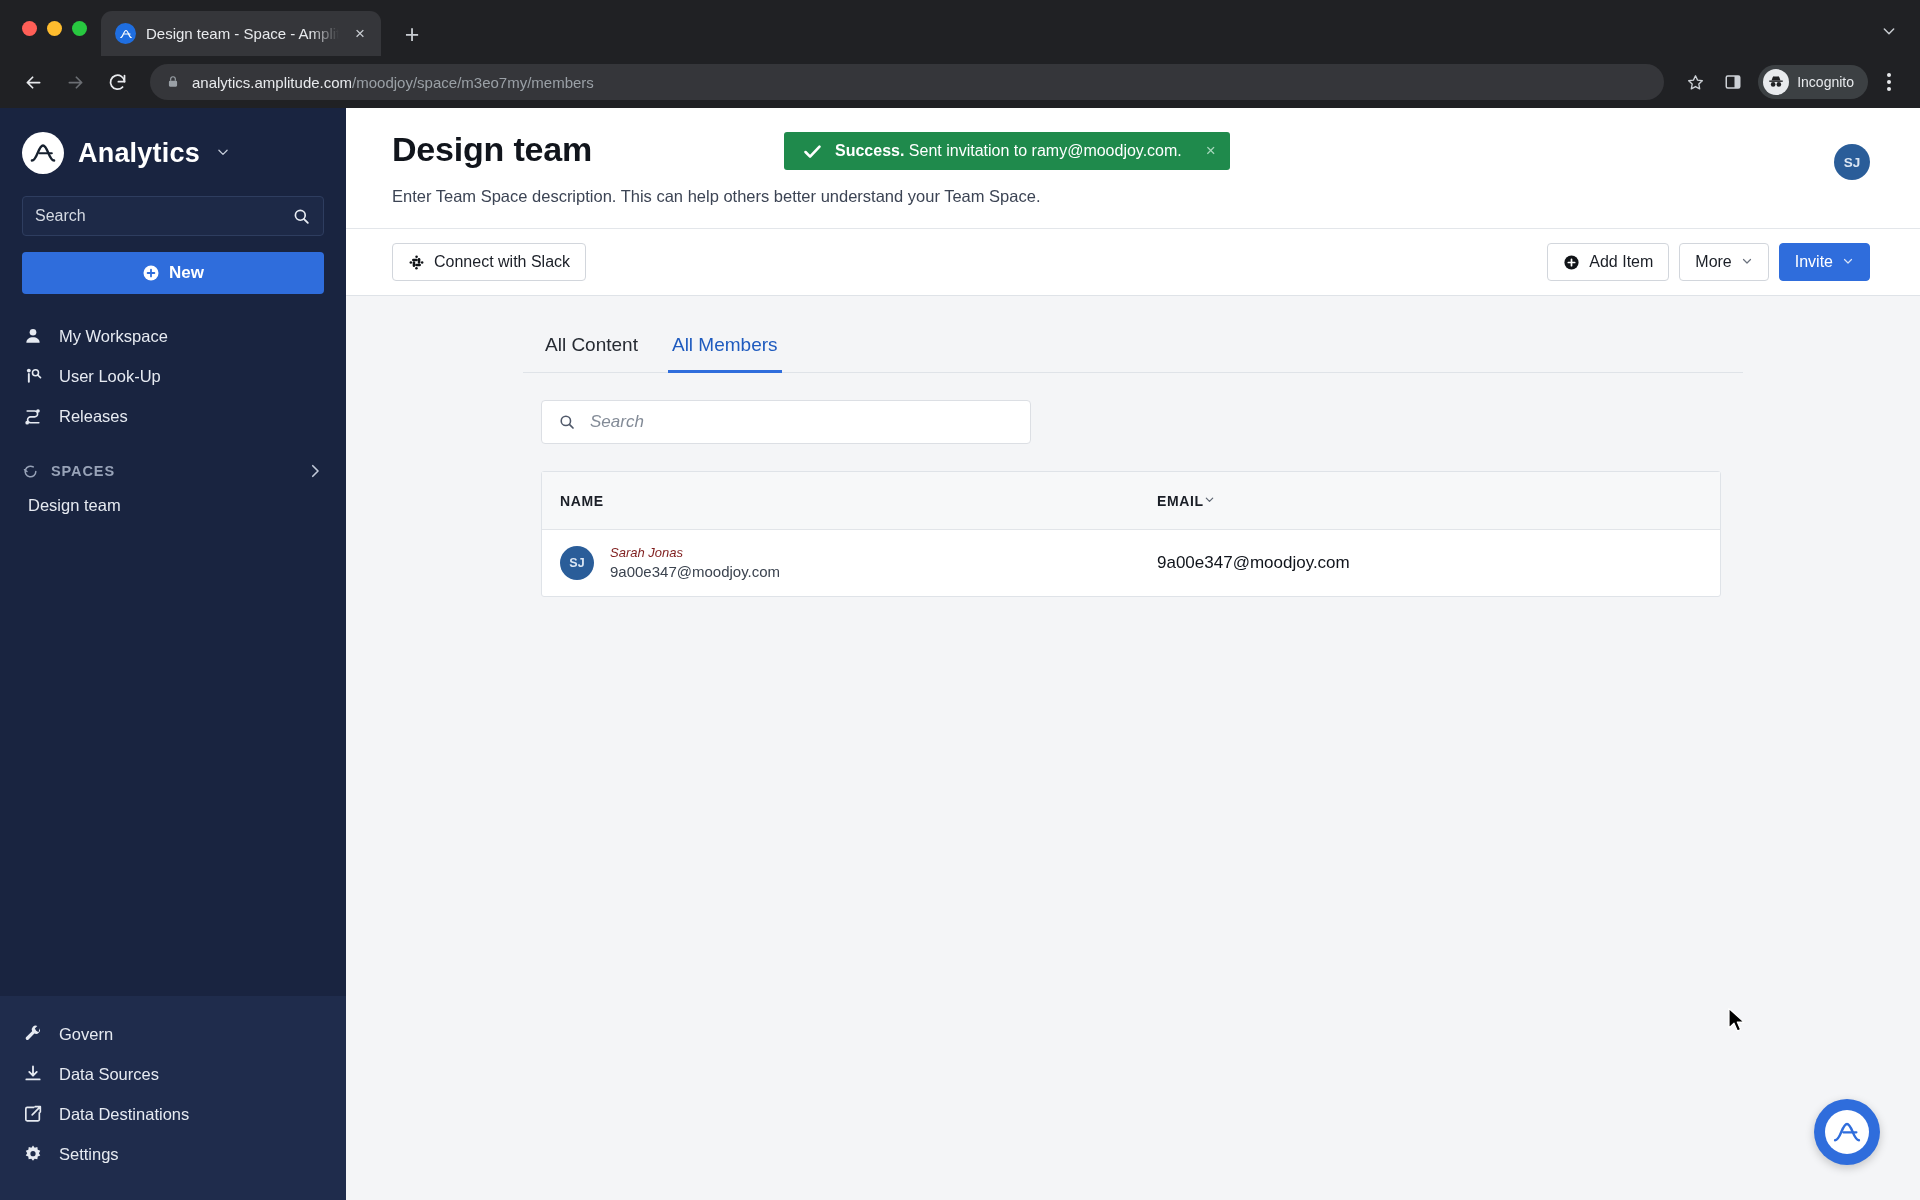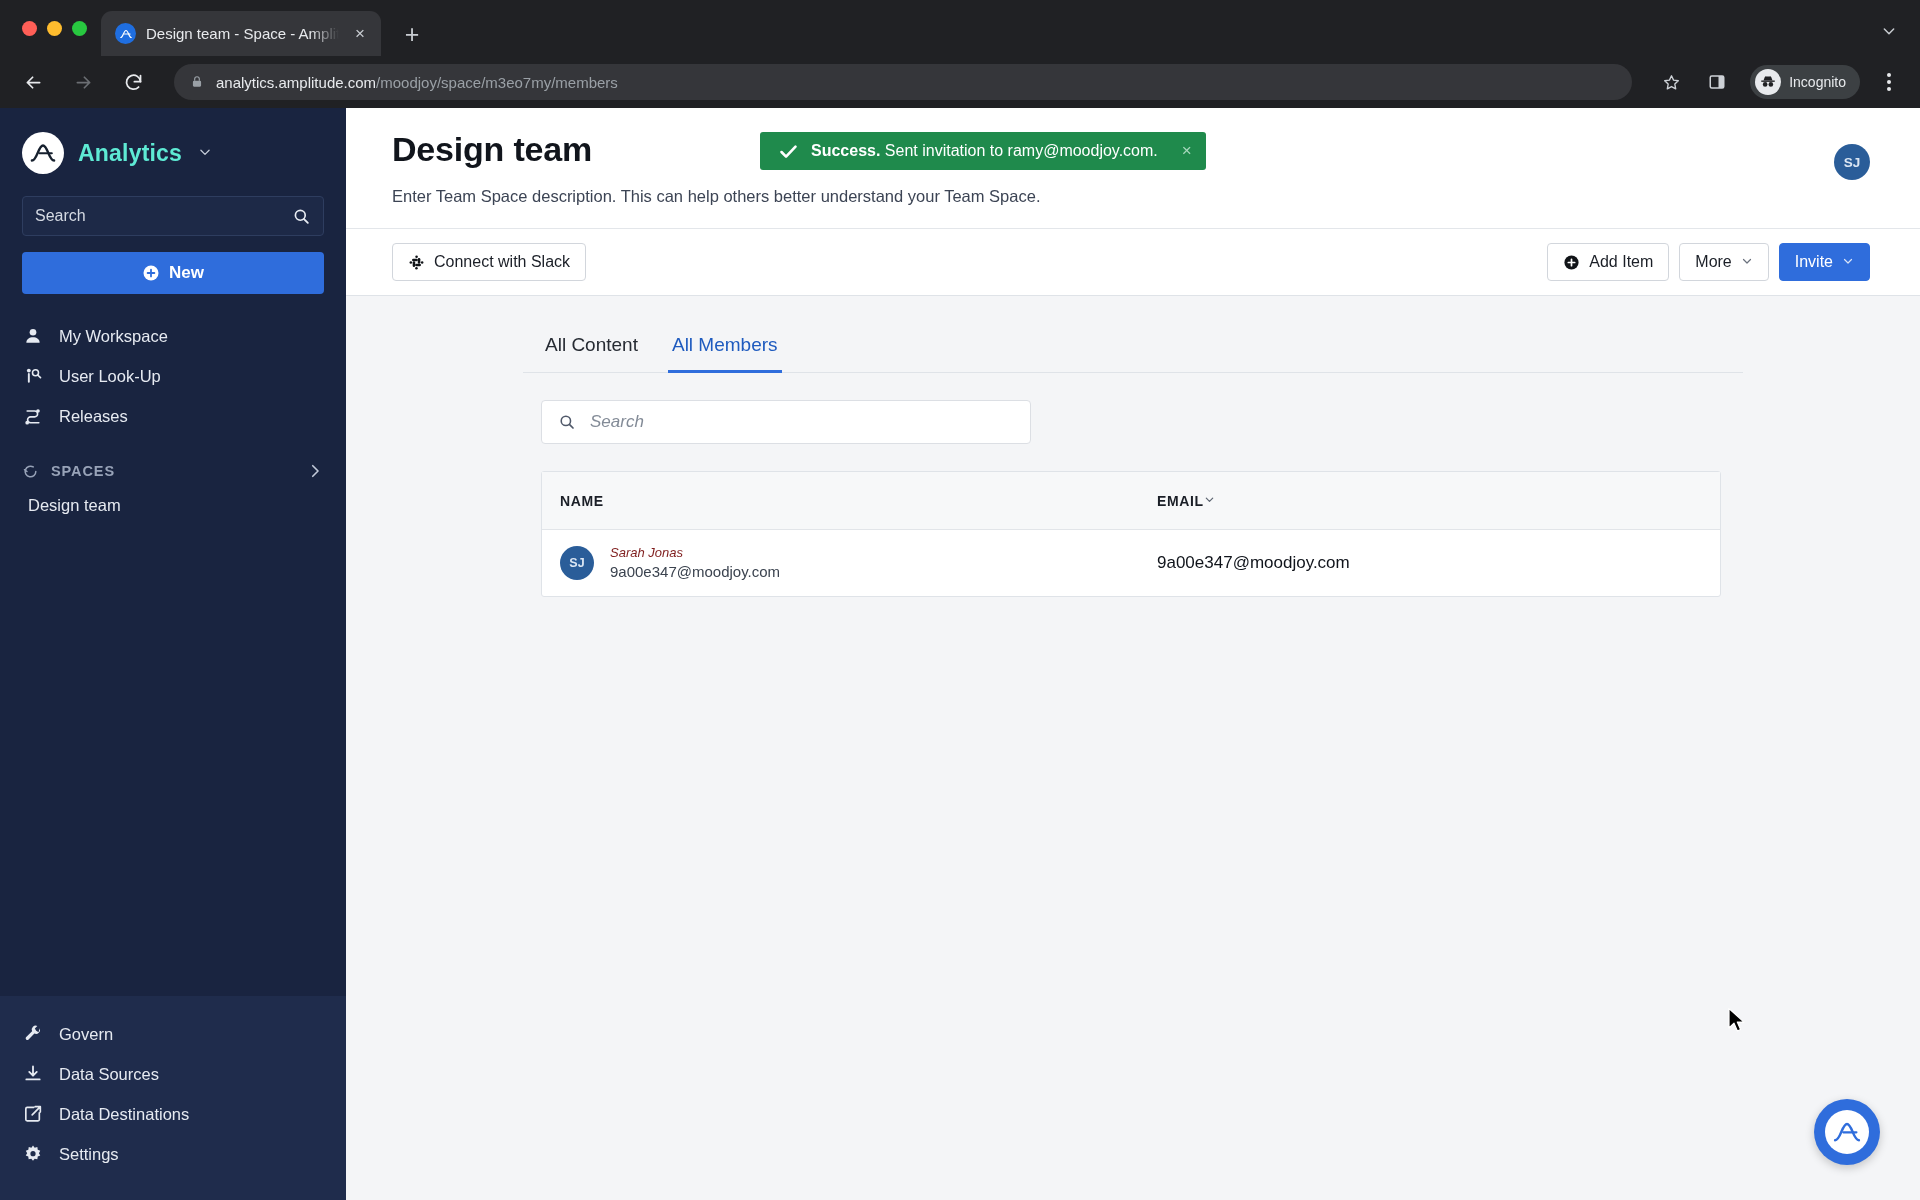--- a/index.html
+++ b/index.html
@@ -59,21 +59,21 @@
   }
   .tabstrip-right {
     position: absolute; right: 14px; bottom: 8px;
     width: 34px; height: 34px;
     display: flex; align-items: center; justify-content: center;
     color: #c8ccd1;
   }
 
   .omnibar {
     height: 52px; display: flex; align-items: center;
-    padding: 0 14px; gap: 12px; background: #202124;
+    padding: 0 14px; gap: 4px; background: #202124;
   }
   .nav-btn {
     width: 38px; height: 38px; border-radius: 50%;
     display: flex; align-items: center; justify-content: center;
     color: #e8eaed;
   }
   .nav-btn.disabled { color: #6b6e73; }
   .urlbar {
     flex: 1 1 auto; height: 36px; margin: 0 10px;
     background: #35363a; border-radius: 18px;
@@ -120,21 +120,21 @@
   }
   .sidebar-top { flex: 1 1 auto; display: flex; flex-direction: column; }
   .brand {
     display: flex; align-items: center; gap: 14px;
     padding: 24px 22px 18px 22px;
   }
   .brand-logo {
     width: 42px; height: 42px; border-radius: 50%; background: #fff;
     display: flex; align-items: center; justify-content: center; flex: 0 0 auto;
   }
-  .brand-name { color: #5eead4; font-size: 23px; font-weight: 700; letter-spacing: .2px;}
+  .brand-name { color: #ffffff; font-size: 27px; font-weight: 700; letter-spacing: .2px;}
   .brand-caret { color: #c5ccd9; font-size: 13px; margin-left: 2px; }
 
   .side-search {
     margin: 4px 22px 0 22px; height: 40px;
     border: 1px solid #2e3d5f; border-radius: 4px;
     background: #1d2947; display: flex; align-items: center;
     padding: 0 12px; justify-content: space-between;
   }
   .side-search span { color: #d5dae3; font-size: 16px; }
 
@@ -167,21 +167,21 @@
   
   .main { flex: 1 1 auto; height: 1092px; display: flex; flex-direction: column; min-width: 0;}
   .page-head { background: #fff; padding: 22px 0 0 0; position: relative; }
   .page-title {
     font-size: 34px; font-weight: 700; color: #11151c;
     padding: 0 0 0 46px; letter-spacing: -0.2px;
   }
   .page-sub { font-size: 16.5px; color: #3c4454; padding: 18px 0 22px 46px; }
 
   .toast {
-    position: absolute; left: 414px; top: 24px;
+    position: absolute; left: 438px; top: 24px;
     background: #1f8a4c; height: 38px; border-radius: 3px;
     display: flex; align-items: center; gap: 12px;
     padding: 0 14px 0 18px; color: #fff;
   }
   .toast-msg { font-size: 16px; }
   .toast-msg b { font-weight: 700; }
   .toast-x { color: #a8d8bd; font-size: 17px; margin-left: 12px; }
 
   .head-avatar {
     position: absolute; right: 50px; top: 36px;

